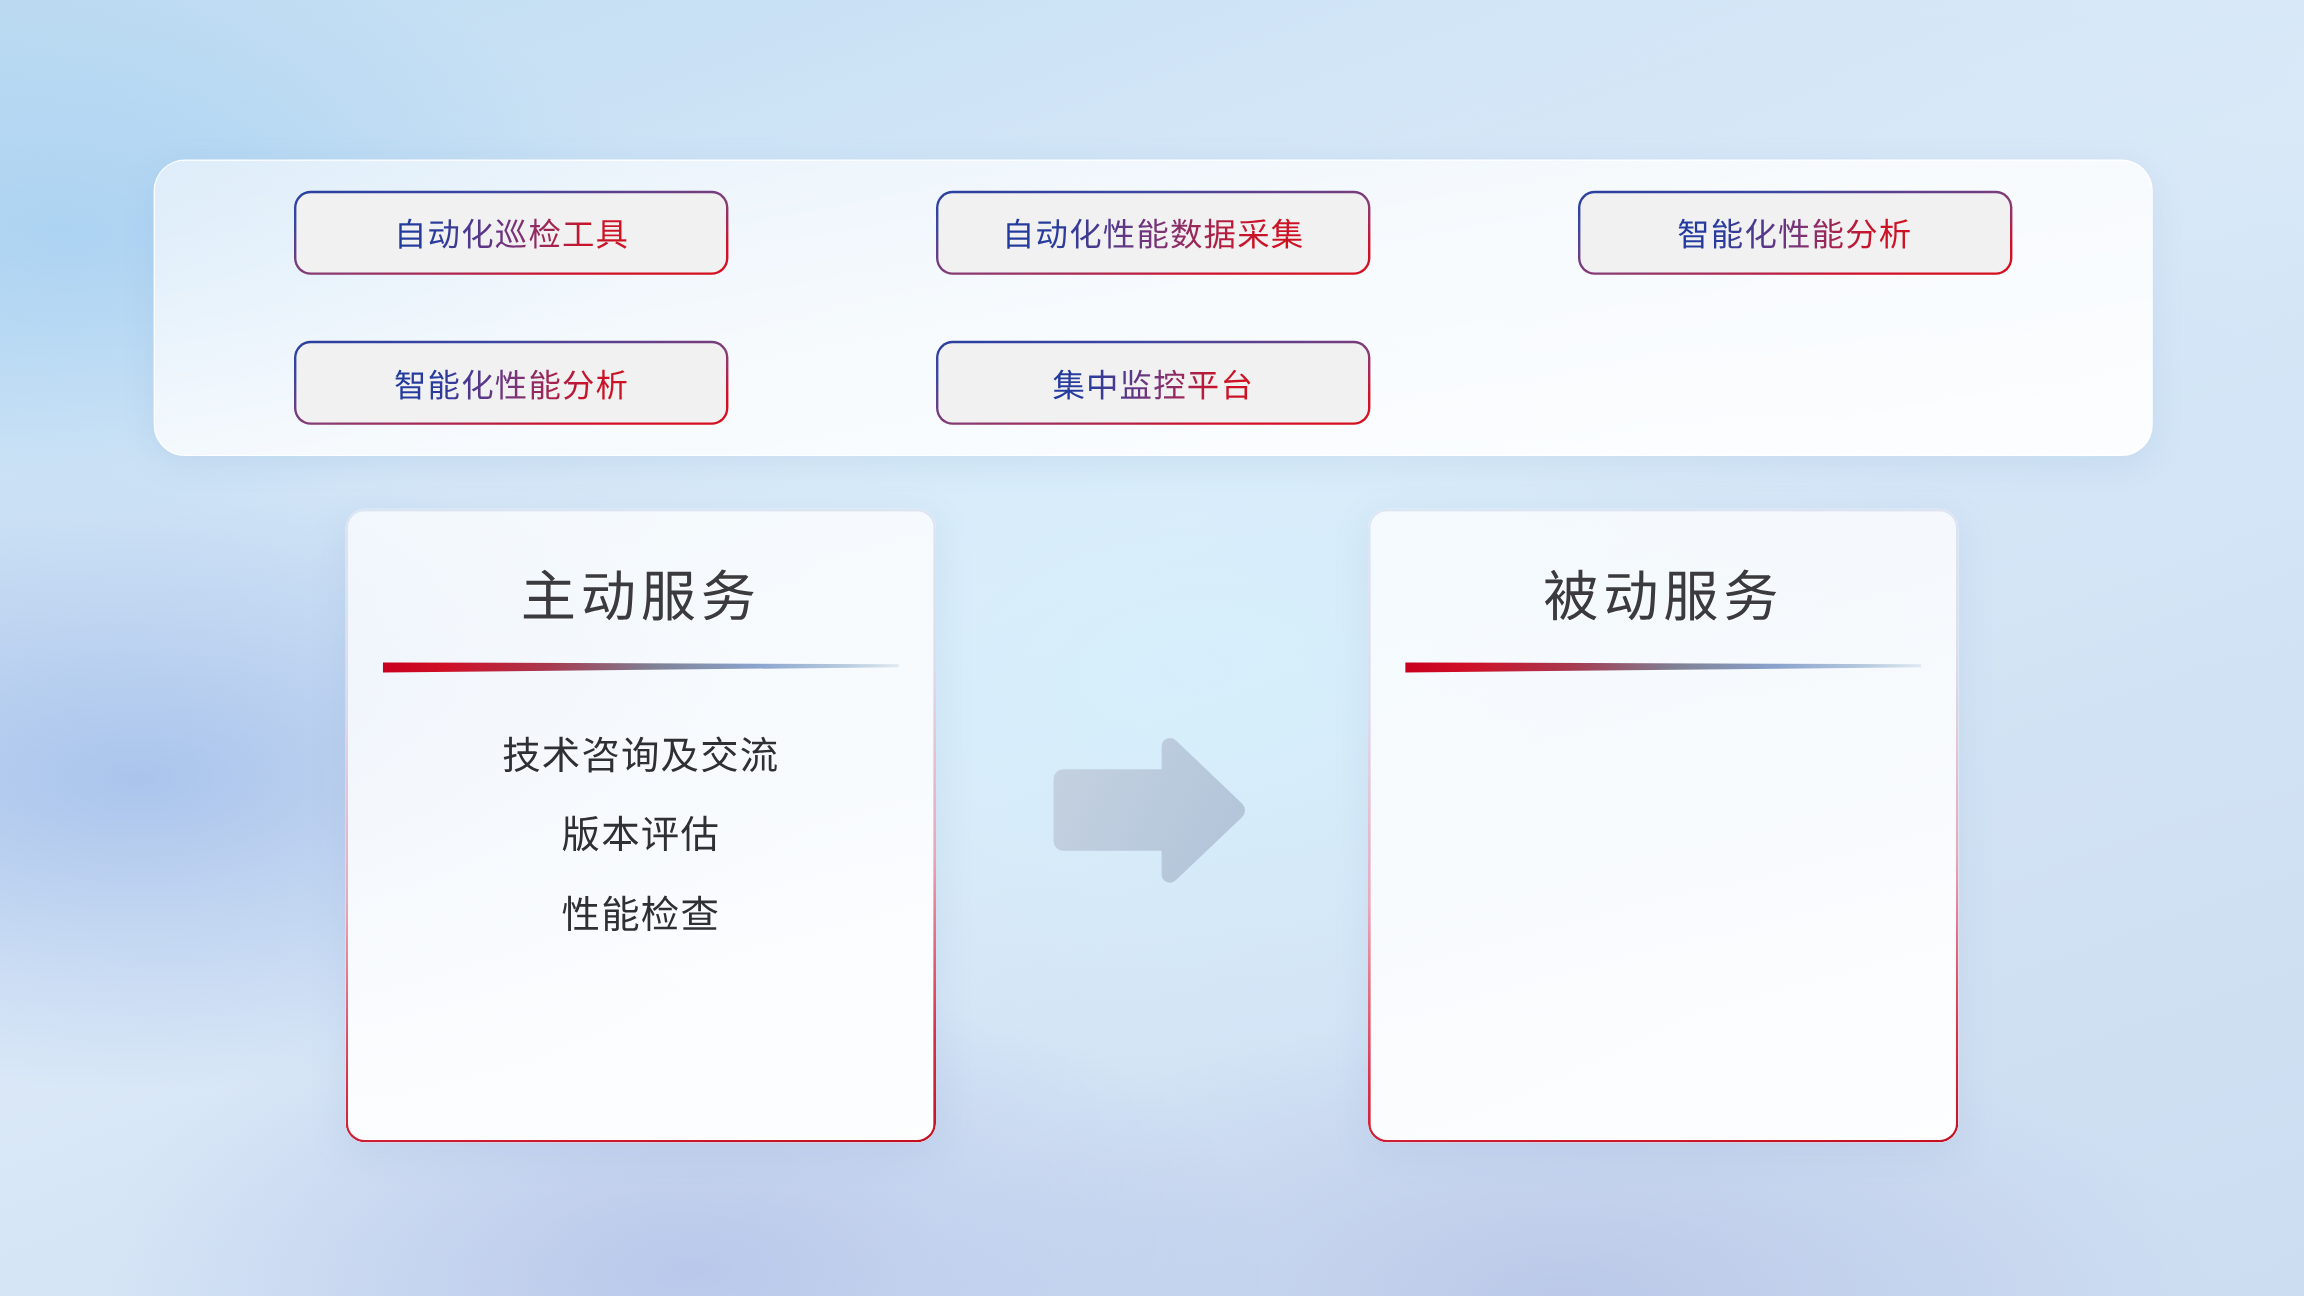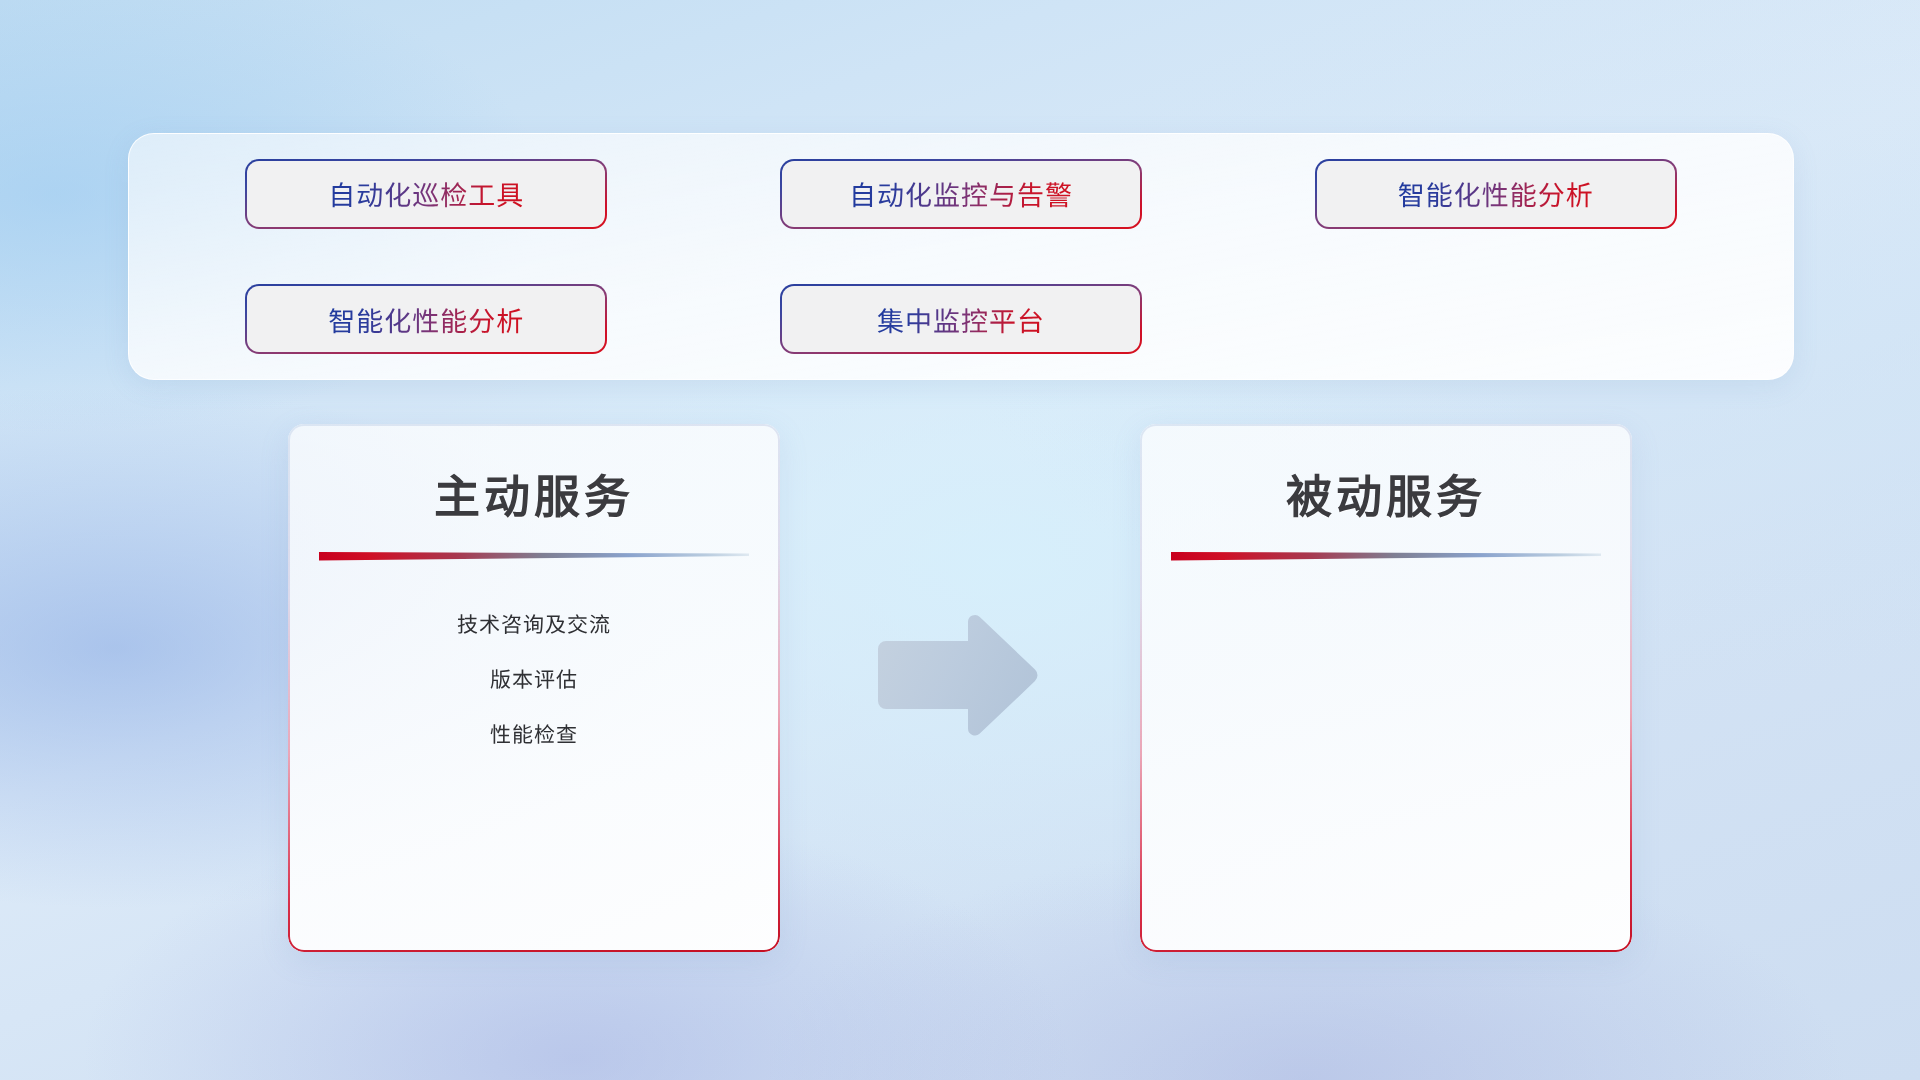--- a/index.html
+++ b/index.html
@@ -137,42 +137,42 @@
   }
   #card-active { left: 288px; }
   #card-passive { left: 1140px; }
 
   .card-title {
     position: relative;
     margin: 0;
     padding-top: 36px;
     text-align: center;
     font-size: 46px;
-    font-weight: 700;
+    font-weight: 400;
     letter-spacing: 4px;
     color: #3b3b3f;
     text-shadow: 0 1px 0 rgba(255,255,255,0.8);
   }
   .divider {
     position: relative;
     margin: 24px auto 0 auto;
     width: 430px;
     height: 11px;
   }
   .divider svg { display: block; width: 430px; height: 11px; }
 
   .card-list {
     position: relative;
     list-style: none;
     margin: 0;
     padding: 36px 0 0 0;
     text-align: center;
   }
   .card-list li {
-    font-size: 21px;
+    font-size: 32px;
     color: #2f3034;
     letter-spacing: 1px;
     line-height: 1;
     padding: 17px 0;
   }
 
   
   .arrow-wrap {
     position: absolute;
     left: 872px;
@@ -189,21 +189,21 @@
 <div id="stage">
 
   <section class="top-panel">
     <div class="pill-grid">
 
       <div class="pill">
         <span class="pill-text">自动化巡检工具</span>
       </div>
 
       <div class="pill">
-        <span class="pill-text">自动化监控与告警</span>
+        <span class="pill-text">自动化性能数据采集</span>
       </div>
 
       <div class="pill">
         <span class="pill-text">智能化性能分析</span>
       </div>
 
       <div class="pill">
         <span class="pill-text">智能化性能分析</span>
       </div>
 

